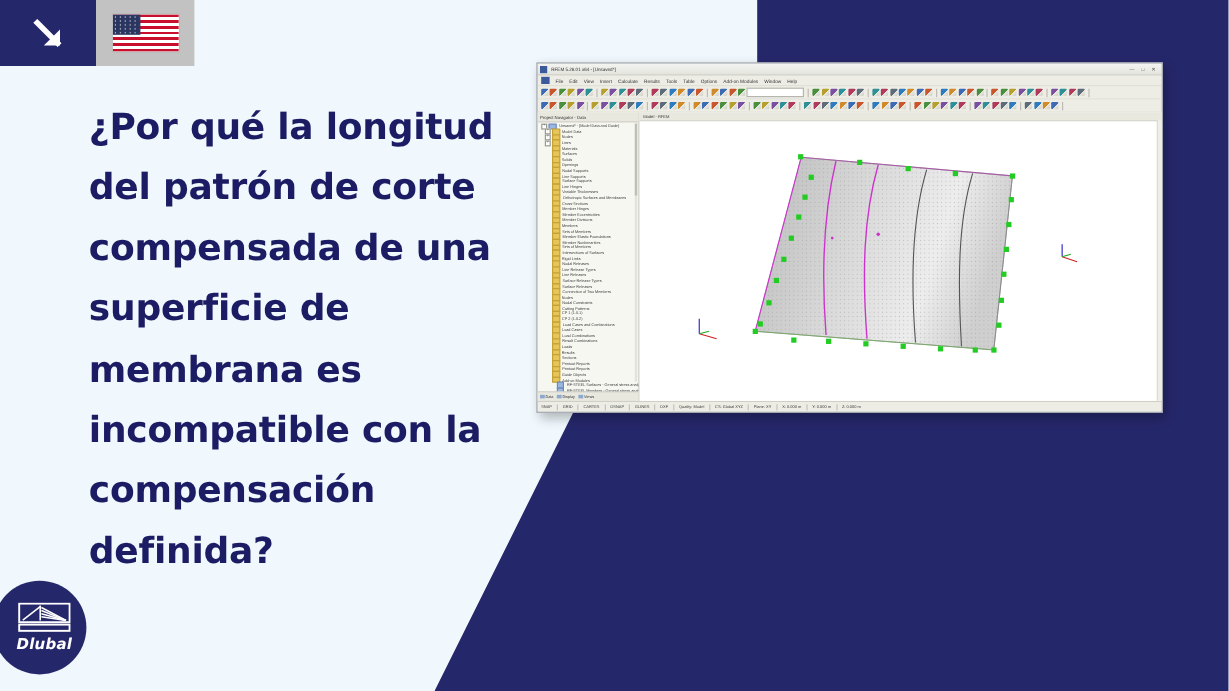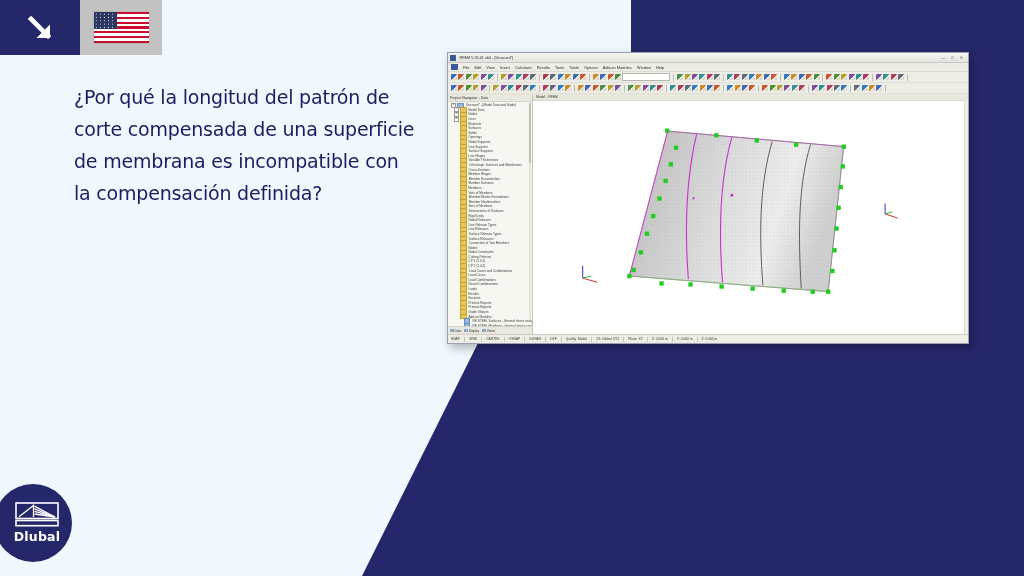--- a/index.html
+++ b/index.html
@@ -42,35 +42,35 @@
     background-image:
       radial-gradient(circle at 1.2px 1.2px, #fff 0.7px, transparent 0.8px);
     background-size:4.1px 3.3px;}
 
   
   .headline{
     position:absolute;left:74px;top:82px;width:345px;
     z-index:6;
     color:#1B1C63;
     font-family:"DejaVu Sans","Liberation Sans",sans-serif;
-    font-weight:400;
-    font-size:19px;
+    font-weight:700;
+    font-size:30px;
     line-height:1.68;
     letter-spacing:-0.2px;
     white-space:pre-line;
   }
 
   
   .logo{
     position:absolute;left:-6px;bottom:14px;
     width:78px;height:78px;border-radius:50%;
     background:#25276B;z-index:6;
     display:flex;flex-direction:column;align-items:center;justify-content:center;
   }
-  .logo-inner{width:46px;display:flex;flex-direction:column;align-items:center;margin-left:8px;}
+  .logo-inner{width:46px;display:flex;flex-direction:column;align-items:center;margin-left:8px;font-style:italic;}
   .logo-mark{width:44px;height:26px;position:relative;}
   .logo-name{
     color:#fff;font-weight:700;font-size:12.5px;letter-spacing:.2px;
     font-family:"DejaVu Sans","Liberation Sans",sans-serif;margin-top:1px;
   }
 
   
   .faq{position:absolute;left:452px;bottom:28px;display:flex;align-items:center;z-index:6;}
   .faq-badge{
     background:#4CB5E0;color:#FFFFFF;

